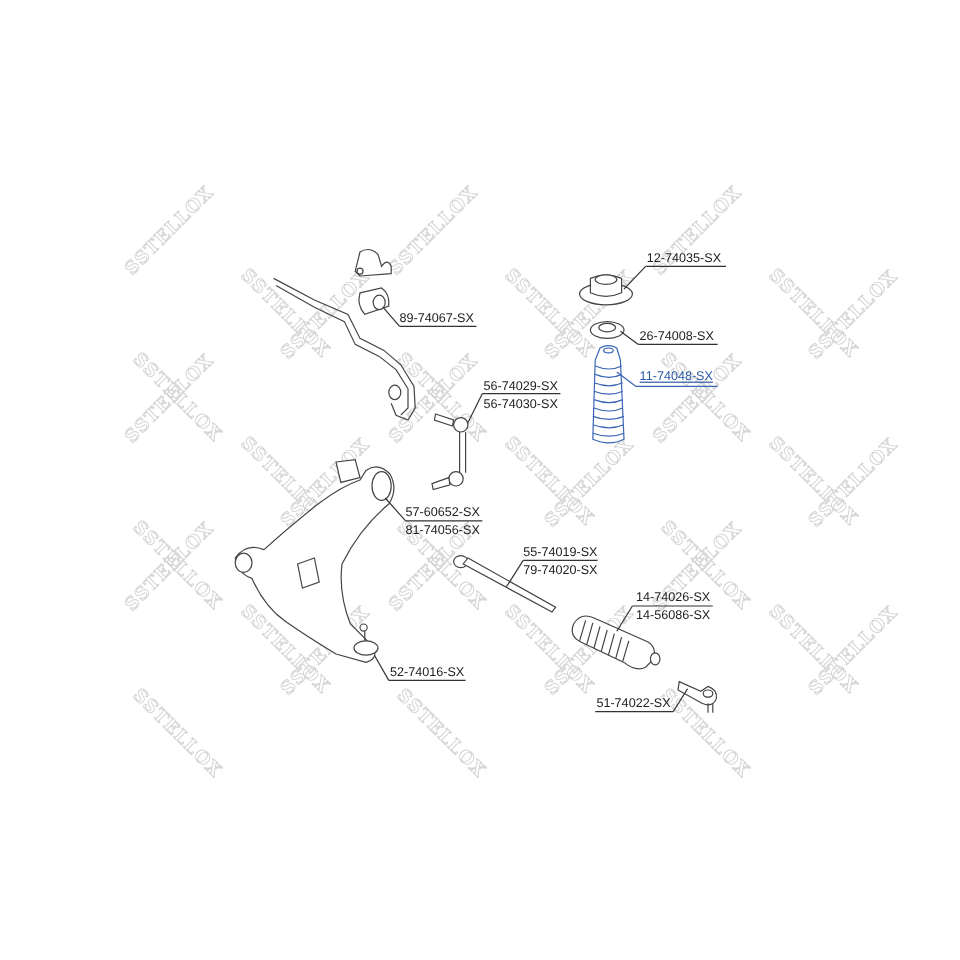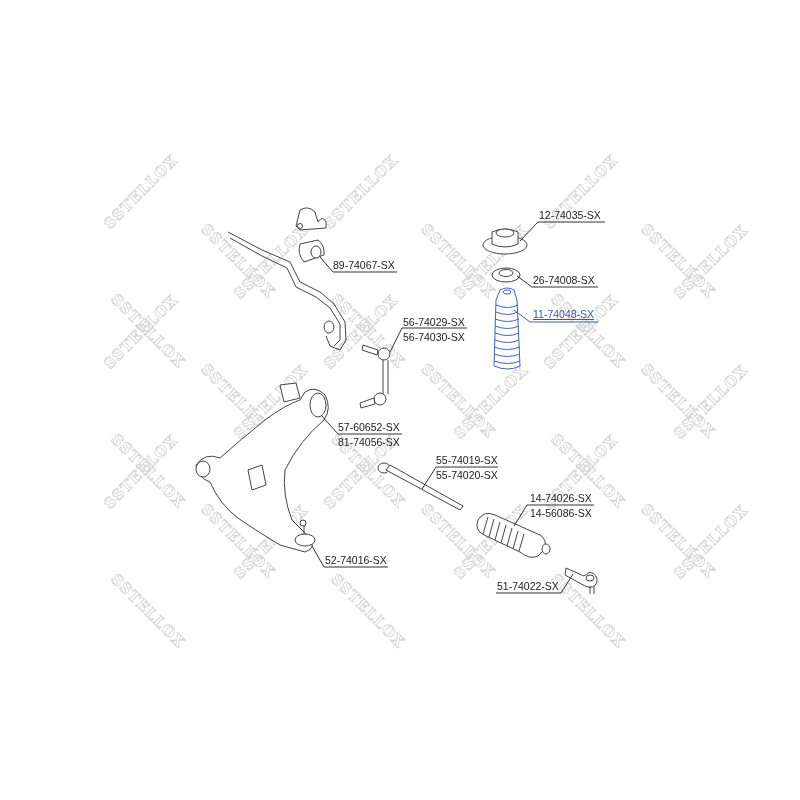--- a/index.html
+++ b/index.html
@@ -151,18 +151,18 @@
 
   <div class="lbl" style="left:333px;top:259px">89-74067-SX</div>
   <div class="lbl" style="left:539px;top:209px">12-74035-SX</div>
   <div class="lbl" style="left:533px;top:274px">26-74008-SX</div>
   <div class="lbl hl" style="left:533px;top:308px">11-74048-SX</div>
   <div class="lbl" style="left:403px;top:316px">56-74029-SX</div>
   <div class="lbl" style="left:403px;top:331px">56-74030-SX</div>
   <div class="lbl" style="left:338px;top:421px">57-60652-SX</div>
   <div class="lbl" style="left:338px;top:436px">81-74056-SX</div>
   <div class="lbl" style="left:436px;top:454px">55-74019-SX</div>
-  <div class="lbl" style="left:436px;top:469px">55-74020-SX</div>
+  <div class="lbl" style="left:436px;top:469px">79-74020-SX</div>
   <div class="lbl" style="left:530px;top:492px">14-74026-SX</div>
   <div class="lbl" style="left:530px;top:507px">14-56086-SX</div>
   <div class="lbl" style="left:325px;top:554px">52-74016-SX</div>
   <div class="lbl" style="left:497px;top:580px">51-74022-SX</div>
 </div>
 
 </body></html>

